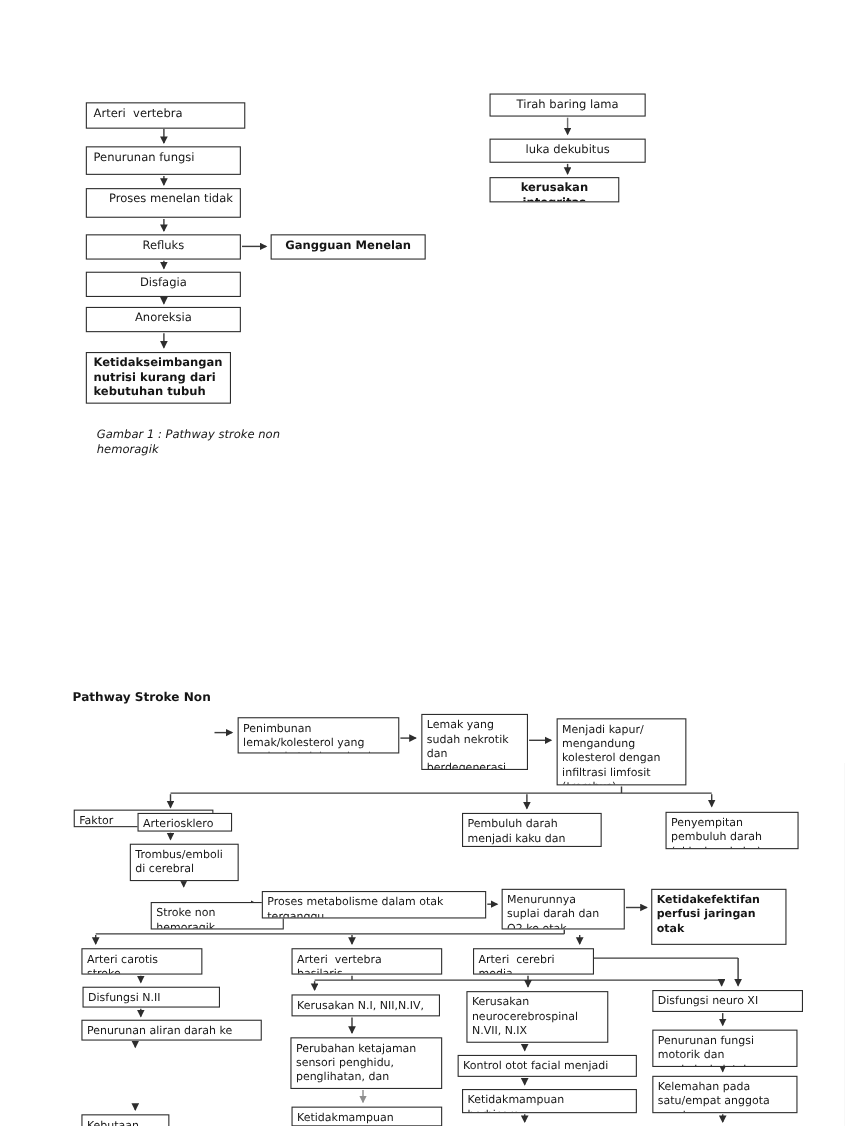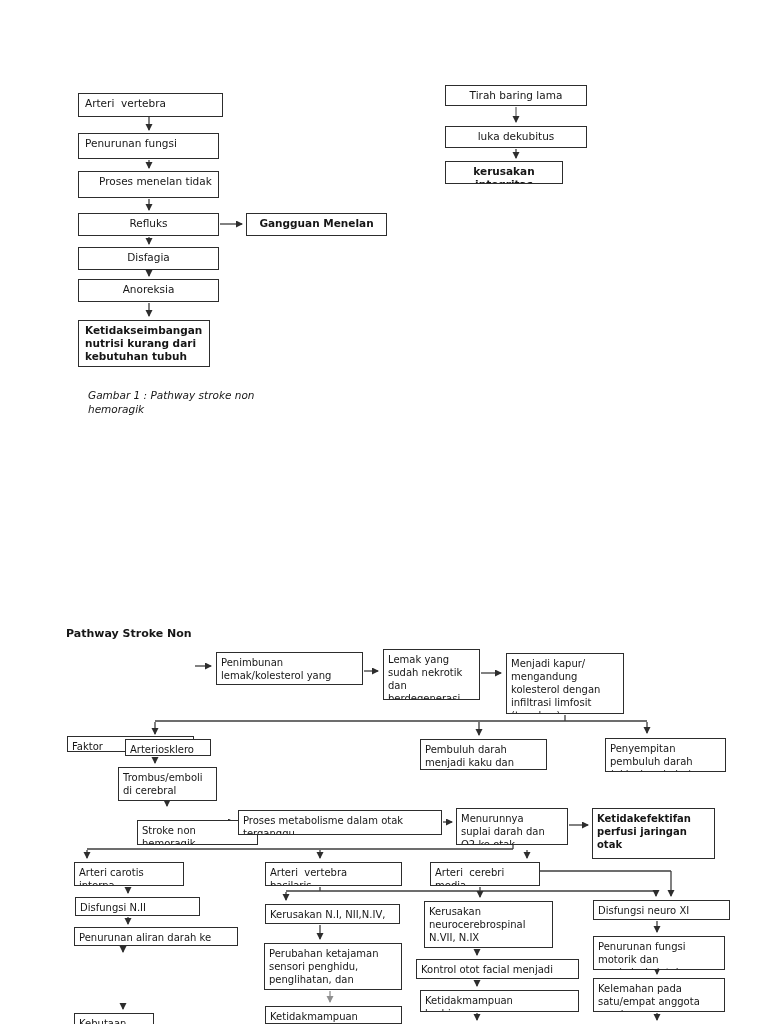--- a/index.html
+++ b/index.html
@@ -142,21 +142,21 @@
   <div class="nb" style="left:238px; top:810px; width:204px; height:25px;">Proses metabolisme dalam otak
 terganggu</div>
   <div class="nb" style="left:456px; top:808px; width:112px; height:37px;">Menurunnya
 suplai darah dan
 O2 ke otak</div>
   <div class="nb b" style="left:592px; top:808px; width:123px; height:51px;">Ketidakefektifan
 perfusi jaringan
 otak</div>
 
   <div class="nb" style="left:74px;  top:862px; width:110px; height:24px;">Arteri carotis
-interna</div>
+stroke</div>
   <div class="nb" style="left:265px; top:862px; width:137px; height:24px;">Arteri  vertebra
 basilaris</div>
   <div class="nb" style="left:430px; top:862px; width:110px; height:24px;">Arteri  cerebri
 media</div>
 
   <div class="nb" style="left:75px;  top:897px; width:125px; height:19px;">Disfungsi N.II</div>
   <div class="nb" style="left:265px; top:904px; width:135px; height:20px;">Kerusakan N.I, NII,N.IV,</div>
   <div class="nb" style="left:424px; top:901px; width:129px; height:47px;">Kerusakan
 neurocerebrospinal
 N.VII, N.IX</div>

